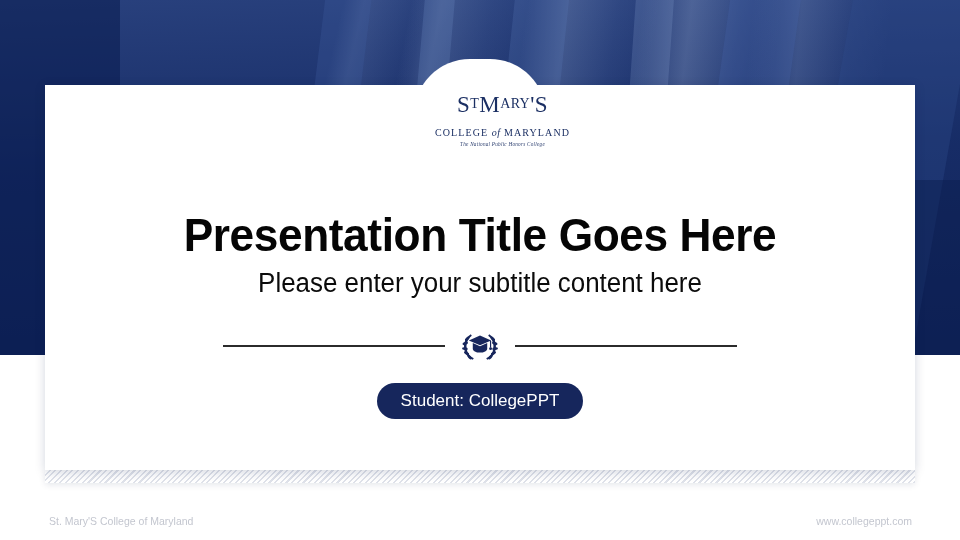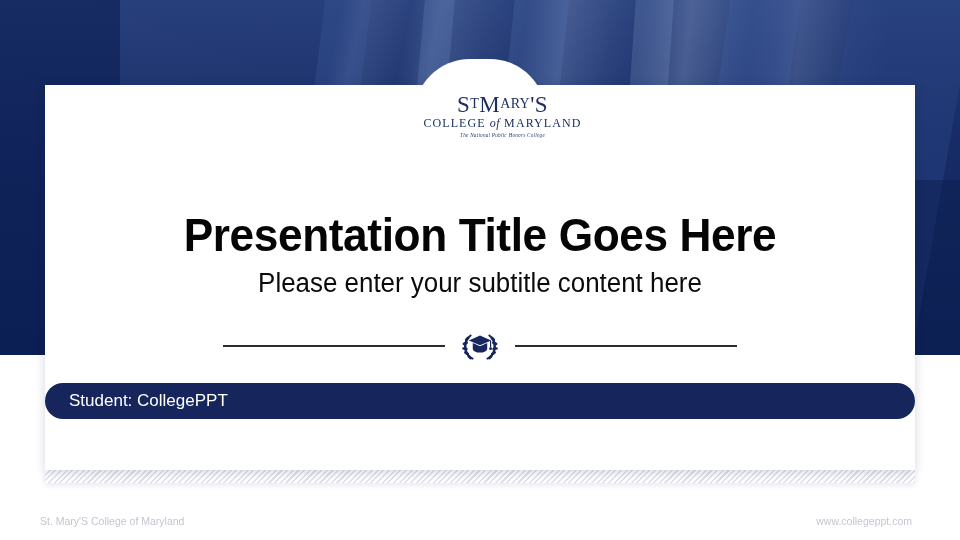--- a/index.html
+++ b/index.html
@@ -100,22 +100,22 @@
     padding-left: 45px;
   }
   .logo-main {
     font-size: 23px;
     letter-spacing: 0.4px;
     white-space: nowrap;
   }
   .logo-main .cap { font-size: 23px; }
   .logo-main .sm { font-size: 14px; vertical-align: 0.28em; }
   .logo-sub {
-    margin-top: 1px;
-    font-size: 12px;
+    margin-top: 12px;
+    font-size: 10px;
     letter-spacing: 1.1px;
   }
   .logo-sub .ital { font-style: italic; text-transform: none; letter-spacing: 0.4px; }
   .logo-tag {
     margin-top: 4px;
     font-size: 5.2px;
     font-style: italic;
     letter-spacing: 0.25px;
     color: #2a3d6e;
   }
@@ -165,41 +165,40 @@
   }
 
   
   .badges {
     position: absolute;
     left: 0; right: 0;
     top: 298px;
     display: flex;
     justify-content: center;
     gap: 20px;
-    flex-direction: column;
   }
   .badge {
     background: #16265c;
     color: #ffffff;
     font-size: 17px;
     padding: 9px 24px 10px;
     border-radius: 20px;
     white-space: nowrap;
     line-height: 1;
   }
 
   
   .footer-left, .footer-right {
     position: absolute;
     bottom: 13px;
     font-size: 10.5px;
     color: #c3c6cf;
     white-space: nowrap;
   }
-  .footer-left  { left: 40px; margin-top: 16px; }
+  .footer-left  { left: 49px; margin-top: 16px; }
   .footer-right { right: 48px; }
 </style>
 </head>
 <body>
 
 <div id="slide">
 
   <div class="bg-band">
     <div class="bg-photo"></div>
     <div class="bg-shape s1"></div>

